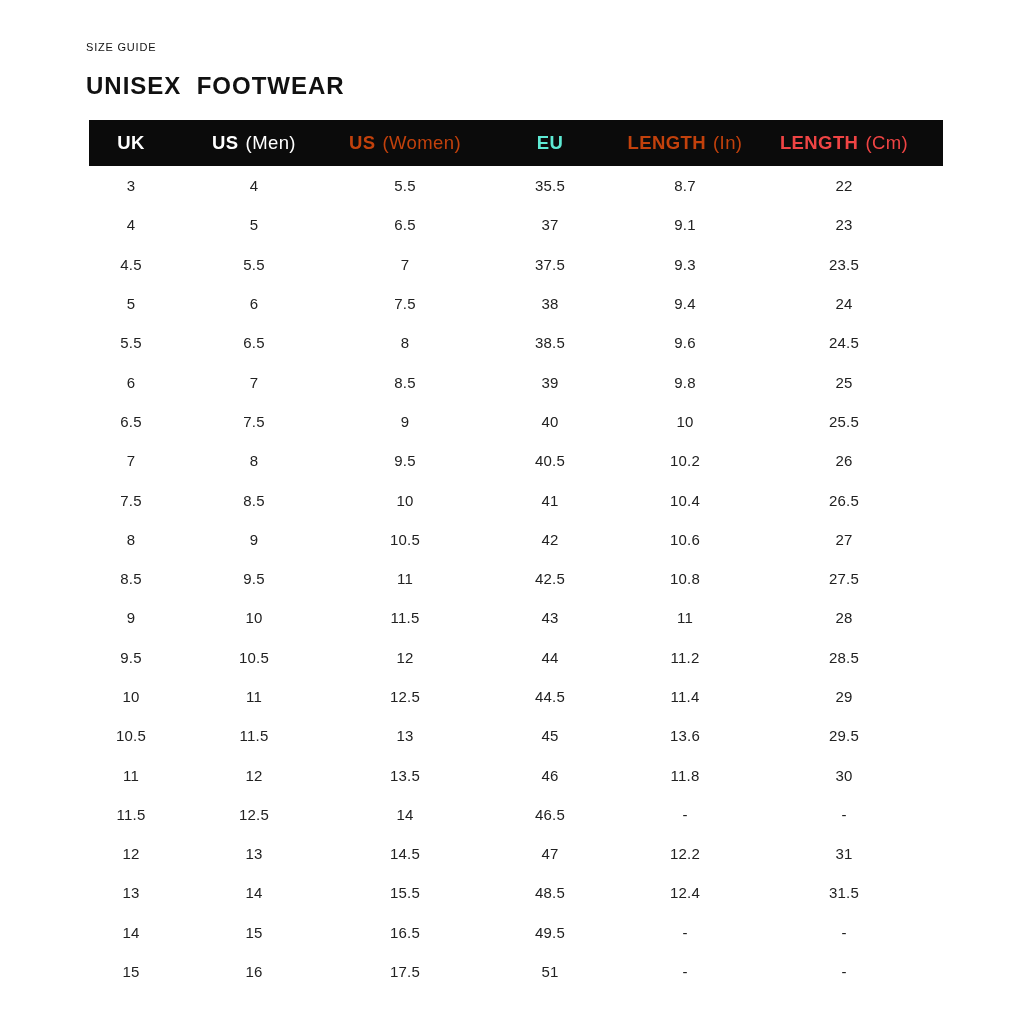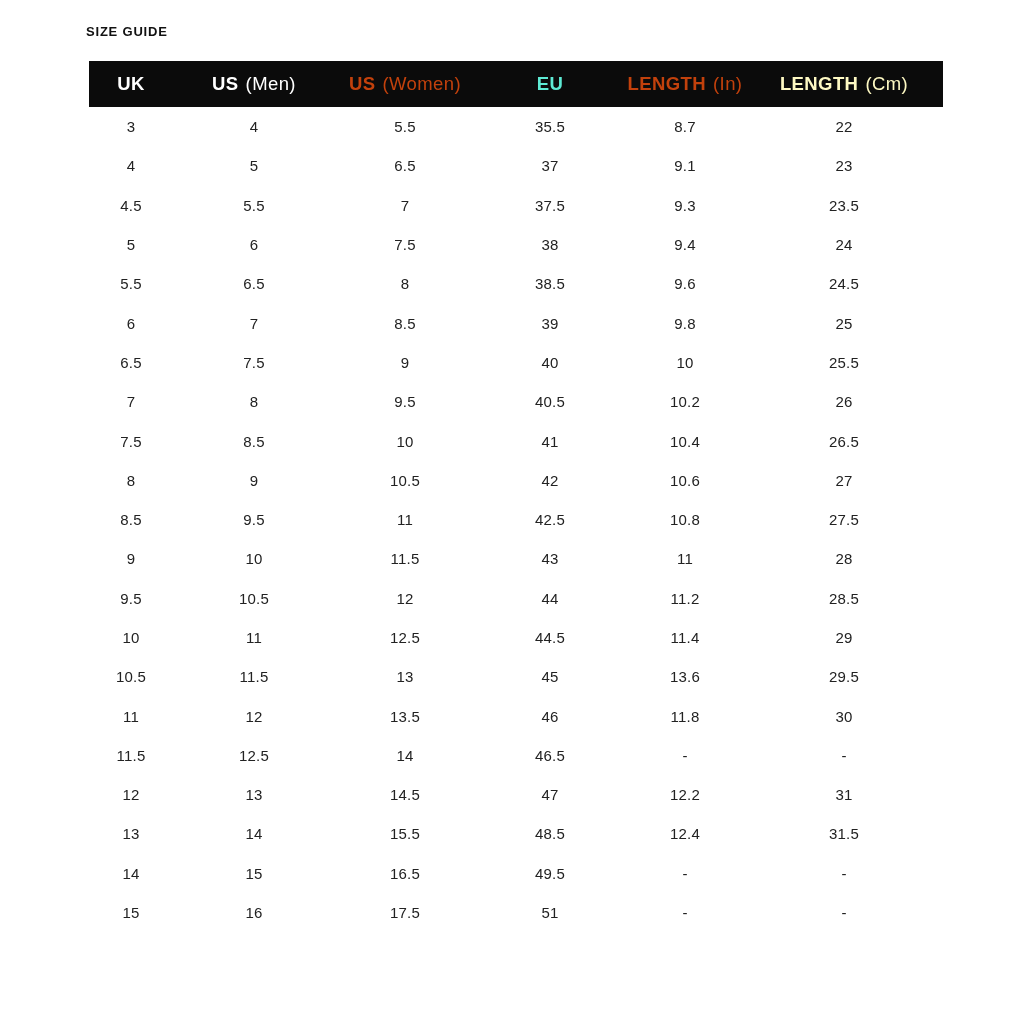--- a/index.html
+++ b/index.html
@@ -18,26 +18,27 @@
   .page {
     width: 1024px;
     height: 1024px;
     box-sizing: border-box;
     padding-top: 24px;
   }
   .titles {
     padding-left: 86px;
   }
   .eyebrow {
-    font-size: 13px;
-    font-weight: 700;
+    font-size: 11px;
+    font-weight: 400;
     letter-spacing: 0.8px;
     line-height: 15px;
     color: #111111;
     white-space: pre;
+    margin-top: 16px;
   }
   .main-title {
     margin-top: 18px;
     font-size: 24px;
     font-weight: 800;
     letter-spacing: 1px;
     line-height: 25px;
     color: #111111;
     white-space: pre;
   }
@@ -80,20 +81,21 @@
     letter-spacing: 0.2px;
   }
 </style>
 </head>
 <body>
 
 <div class="page">
 
   <div class="titles">
     <div class="eyebrow">SIZE GUIDE</div>
+    <div class="main-title">UNISEX  FOOTWEAR</div>
   </div>
 
   <table class="size-table">
     <colgroup>
         <col style="width: 84px;">
         <col style="width: 162px;">
         <col style="width: 140px;">
         <col style="width: 150px;">
         <col style="width: 120px;">
         <col style="width: 198px;">
@@ -108,21 +110,21 @@
         </th>
         <th style="color: #c2410c;">
           <span class="h-bold">US</span><span class="h-normal">(Women)</span>
         </th>
         <th style="color: #5eead4;">
           <span class="h-bold">EU</span><span class="h-normal"></span>
         </th>
         <th style="color: #c2410c;">
           <span class="h-bold">LENGTH</span><span class="h-normal">(In)</span>
         </th>
-        <th style="color: #fef9c3; margin-top: 36px;">
+        <th style="color: #ef4444; margin-top: 36px;">
           <span class="h-bold">LENGTH</span><span class="h-normal">(Cm)</span>
         </th>
       </tr>
     </thead>
     <tbody>
         <tr>
           <td>3</td>
           <td>4</td>
           <td>5.5</td>
           <td>35.5</td>

